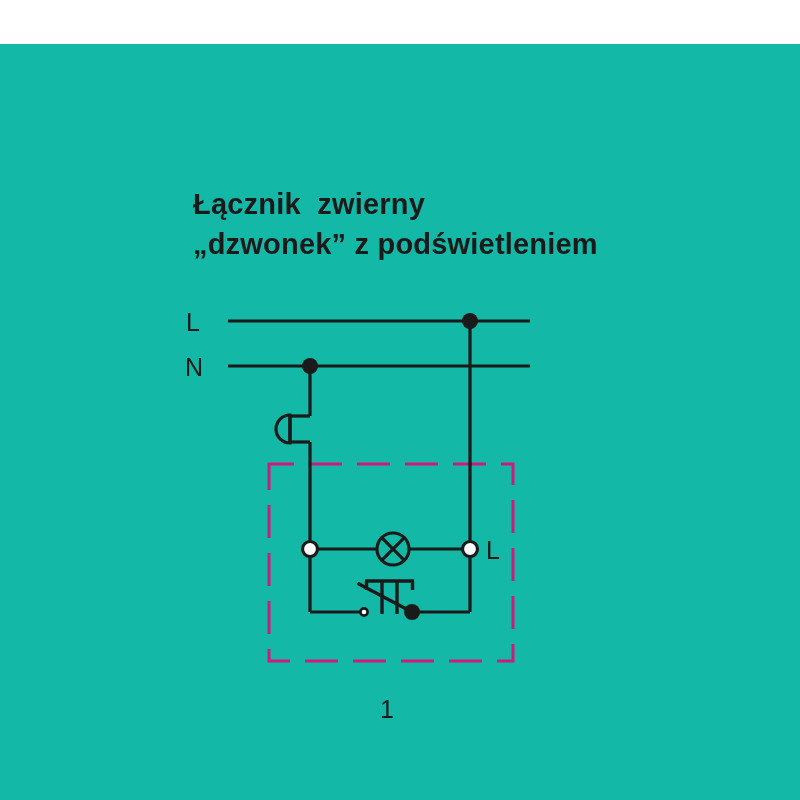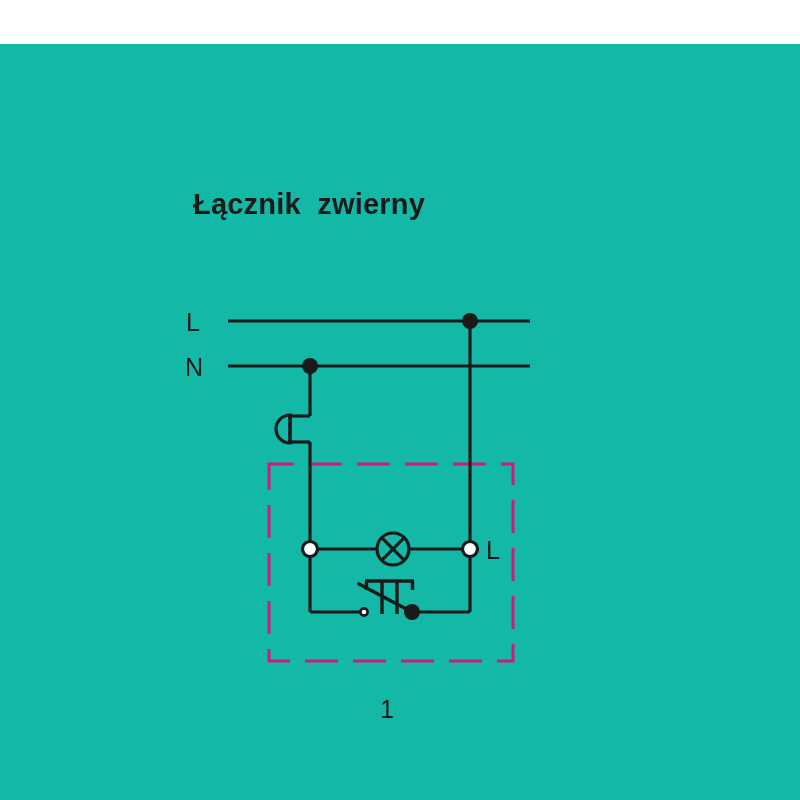--- a/index.html
+++ b/index.html
@@ -58,20 +58,21 @@
   .term-label { font-size: 25px; }
   .fig-label  { font-size: 25px; }
 </style>
 </head>
 <body>
 
 <div id="page">
 
   <div class="title-block">
     <div class="title-line">Łącznik  zwierny</div>
+    <div class="title-line">„dzwonek” z podświetleniem</div>
   </div>
 
   <div class="diagram-wrap">
     <svg class="diagram" viewBox="0 0 800 800" xmlns="http://www.w3.org/2000/svg">
 
       <rect x="269" y="420" width="244" height="197" fill="none" stroke="#d0197c" stroke-width="3" stroke-dasharray="33 15" stroke-dashoffset="8"></rect>
 
       <g>
         <line x1="228" y1="277" x2="530" y2="277" stroke="#1a1a1a" stroke-width="3.2" stroke-linecap="butt"></line>
         <line x1="228" y1="322" x2="530" y2="322" stroke="#1a1a1a" stroke-width="3.2" stroke-linecap="butt"></line>

